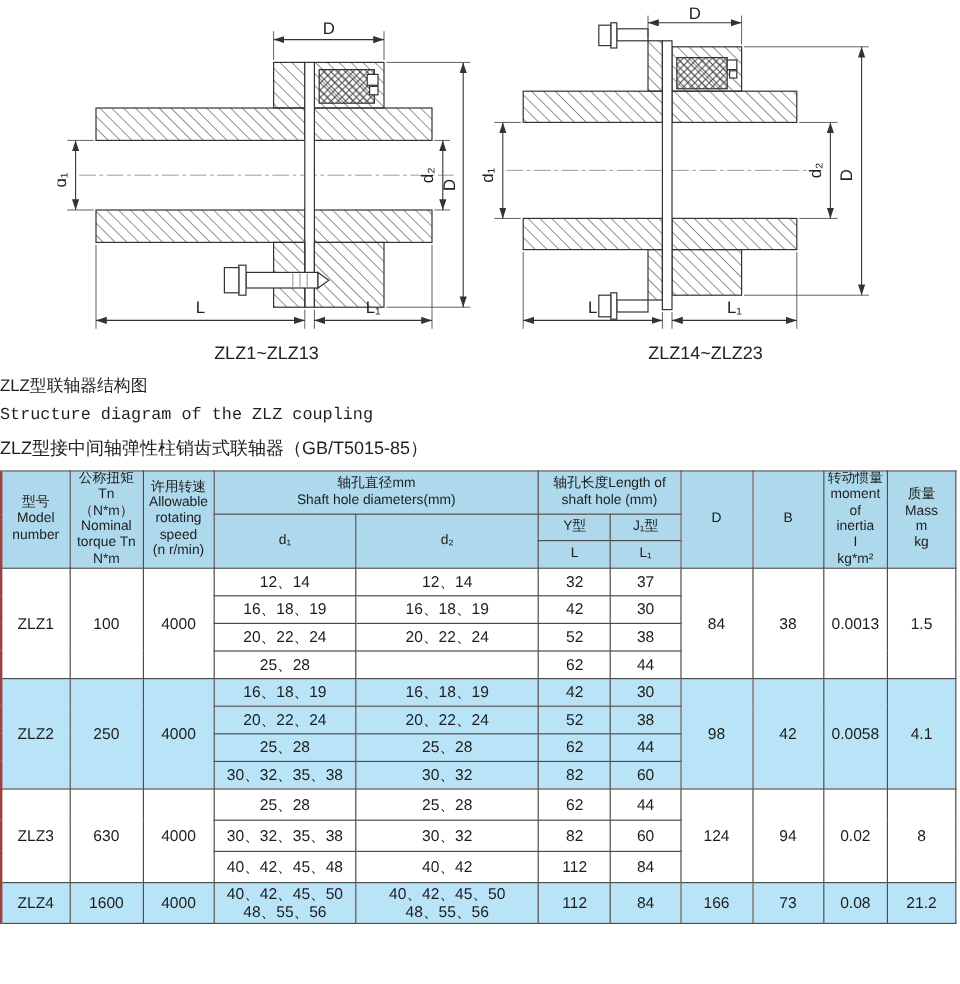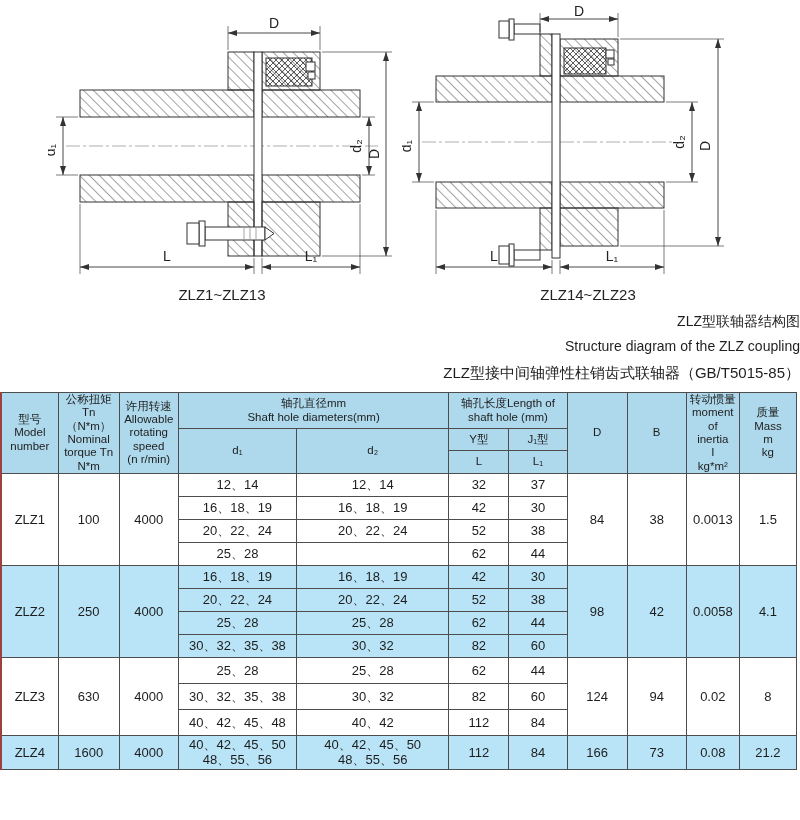--- a/index.html
+++ b/index.html
@@ -15,24 +15,24 @@
   .diagram.right{margin-left:6px;}
   .diagram svg{display:block;}
   .diagram .caption{font-size:15px;color:#222;margin-top:0px;text-align:left;}
   .outline{fill:#ffffff;stroke:#333;stroke-width:1;}
   .hatched{stroke:#333;stroke-width:1;}
   .dim{stroke:#333;stroke-width:0.9;fill:none;}
   .ext{stroke:#444;stroke-width:0.7;fill:none;}
   .dimlabel{font-size:14px;fill:#222;}
   .cl{stroke:#999;stroke-width:0.8;stroke-dasharray:14 3 3 3;fill:none;}
   
-  .titles{text-align:right;margin-top:10px;}
+  .titles{text-align:left;margin-top:10px;}
   .titles p{margin:0;padding:0;}
   .t-zh1{font-size:14px;margin-bottom:7px !important;}
-  .t-en1{font-size:14px;margin-bottom:10px !important;}
+  .t-en1{font-size:14px;margin-bottom:10px !important;font-family:Liberation Mono, monospace;}
   .t-zh2{font-size:15px;font-weight:normal;margin-bottom:7px !important;}
   .t-en2{font-size:13.5px;}
   
   table.params{
     border-collapse:collapse;table-layout:fixed;
     width:797px;margin-top:9px;
     border:1.5px solid #4d4d4d;border-left:2px solid #9c4040;
     font-size:13px;color:#1d1d1d;
   }
   table.params th,table.params td{

